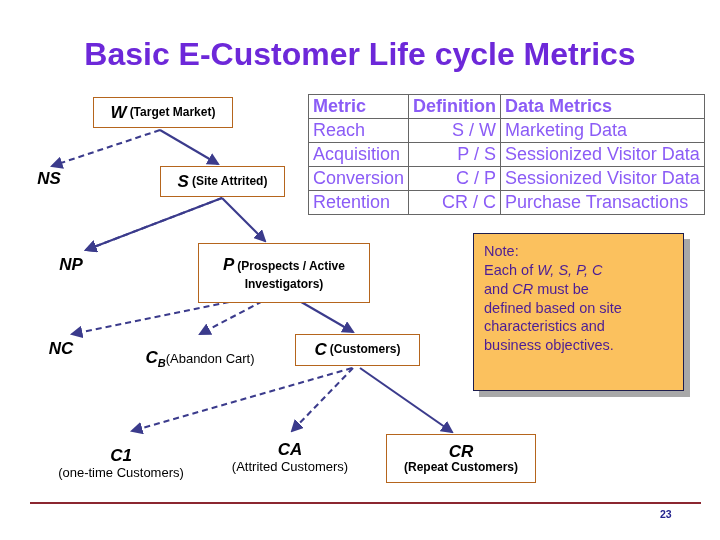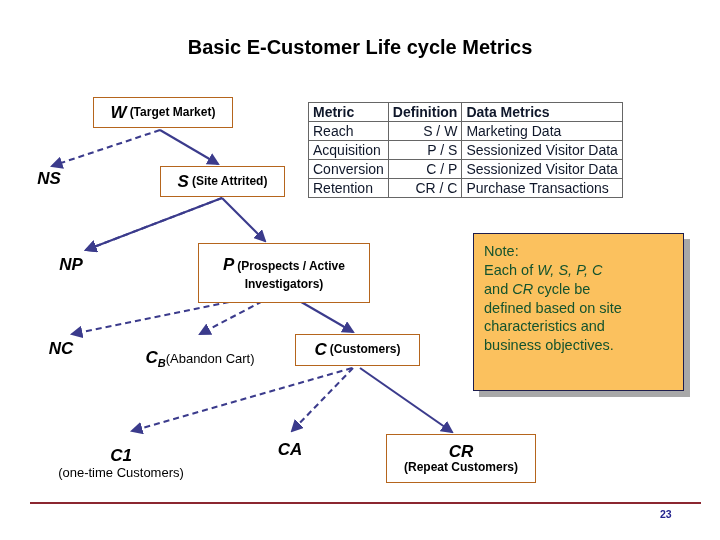--- a/index.html
+++ b/index.html
@@ -18,23 +18,23 @@
     background: #ffffff;
   }
 
   
   .slide-title {
     position: absolute;
     left: 0;
     top: 36px;
     width: 720px;
     text-align: center;
-    font-size: 20px;
-    font-weight: bold;
-    color: #000000;
+    font-size: 32px;
+    font-weight: bold;
+    color: #6d28d9;
     letter-spacing: 0px;
     white-space: nowrap;
   }
 
   
   #arrows {
     position: absolute;
     left: 0;
     top: 0;
     width: 720px;
@@ -88,24 +88,23 @@
     font-size: 13px;
     font-weight: normal;
   }
 
   
   #metric-table {
     position: absolute;
     left: 308px;
     top: 94px;
     border-collapse: collapse;
-    font-size: 14px;
-    color: #0f172a;
+    font-size: 18px;
+    color: #8b5cf6;
     background: #ffffff;
-    margin-top: 8px;
   }
   #metric-table td, #metric-table th {
     border: 1px solid #666666;
     padding: 1px 4px;
     white-space: nowrap;
     text-align: left;
     font-weight: normal;
   }
   #metric-table th {
     font-weight: bold;
@@ -128,21 +127,21 @@
     left: 473px;
     top: 233px;
     width: 211px;
     height: 158px;
     box-sizing: border-box;
     background: #fbc15e;
     border: 1px solid #1d1d4d;
     padding: 8px 10px 0 10px;
     font-size: 14.5px;
     line-height: 1.30;
-    color: #14532d;
+    color: #4c1d95;
   }
   #note-box i {
     font-style: italic;
   }
 
   
   #footer-rule {
     position: absolute;
     left: 30px;
     top: 502px;
@@ -236,20 +235,21 @@
     <span class="desc">(Customers)</span>
   </div>
 
   <div class="node-plain" style="left:38px; top:447px; width:166px;">
     <div class="sym">C1</div>
     <div class="desc">(one-time Customers)</div>
   </div>
 
   <div class="node-plain" style="left:207px; top:441px; width:166px;">
     <div class="sym">CA</div>
+    <div class="desc">(Attrited Customers)</div>
   </div>
 
   <div class="node-box" style="left:386px; top:434px; width:150px; height:49px;">
     <div>
       <div class="sym" style="margin:0;">CR</div>
       <div class="desc">(Repeat Customers)</div>
     </div>
   </div>
 
   <table id="metric-table">
@@ -281,21 +281,21 @@
         <td class="c">CR / C</td>
         <td>Purchase Transactions</td>
       </tr>
     </tbody>
   </table>
 
   <div id="note-shadow"></div>
   <div id="note-box">
     <div>Note:</div>
     <div><span>Each of </span><i>W, S, P, C</i></div>
-    <div><span>and </span><i>CR</i><span> cycle be</span></div>
+    <div><span>and </span><i>CR</i><span> must be</span></div>
     <div>defined based on site</div>
     <div>characteristics and</div>
     <div>business objectives.</div>
   </div>
 
   <div id="footer-rule"></div>
   <div id="page-number">23</div>
 
 </div>
 

